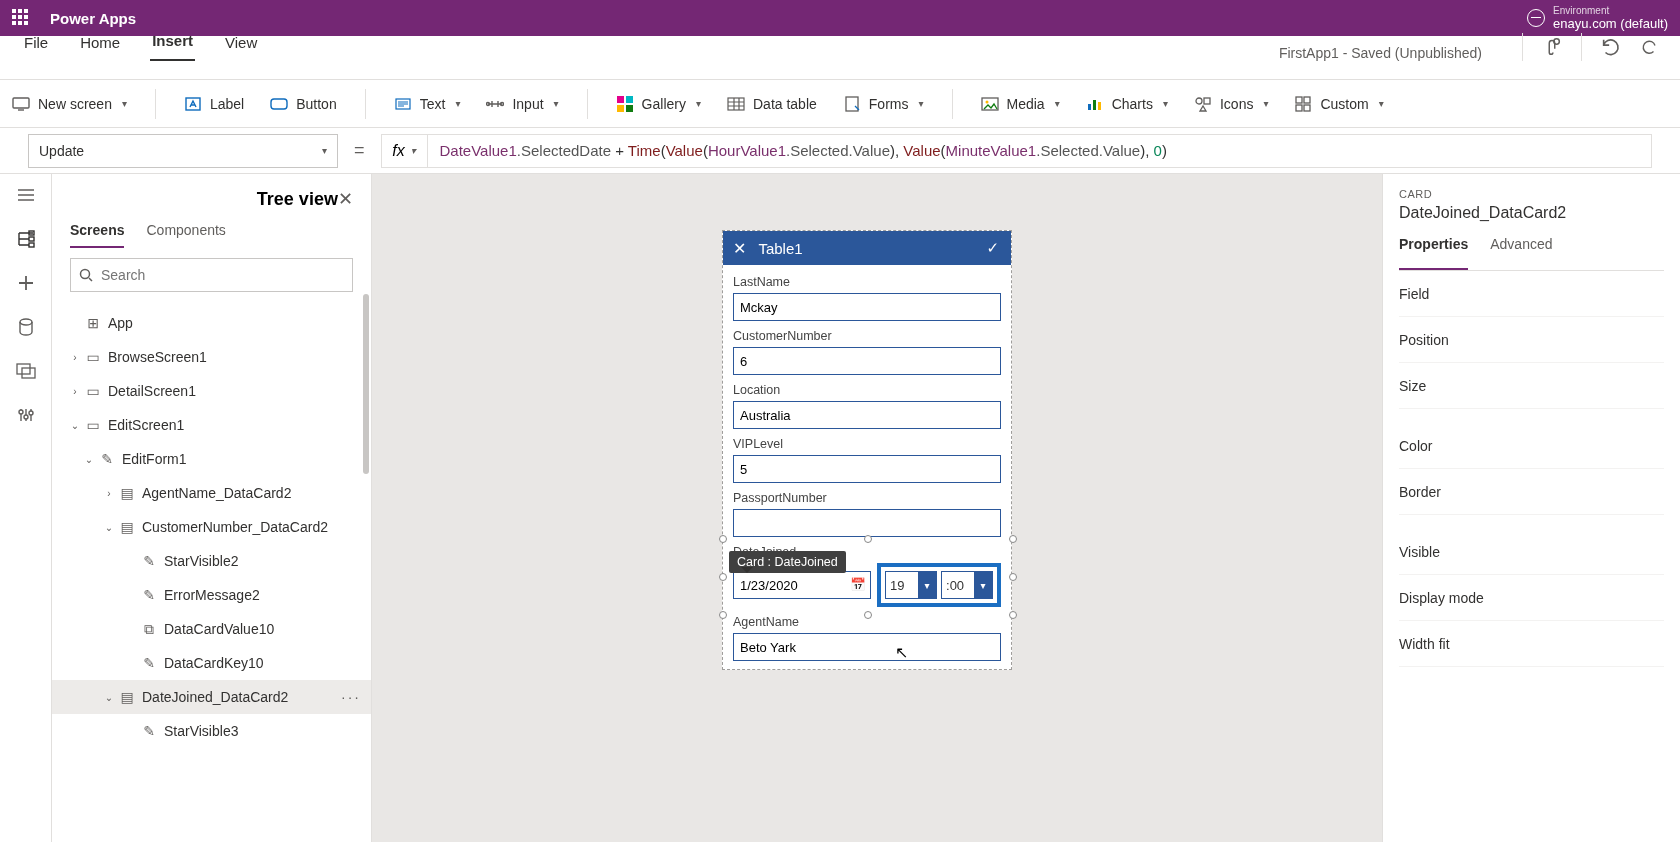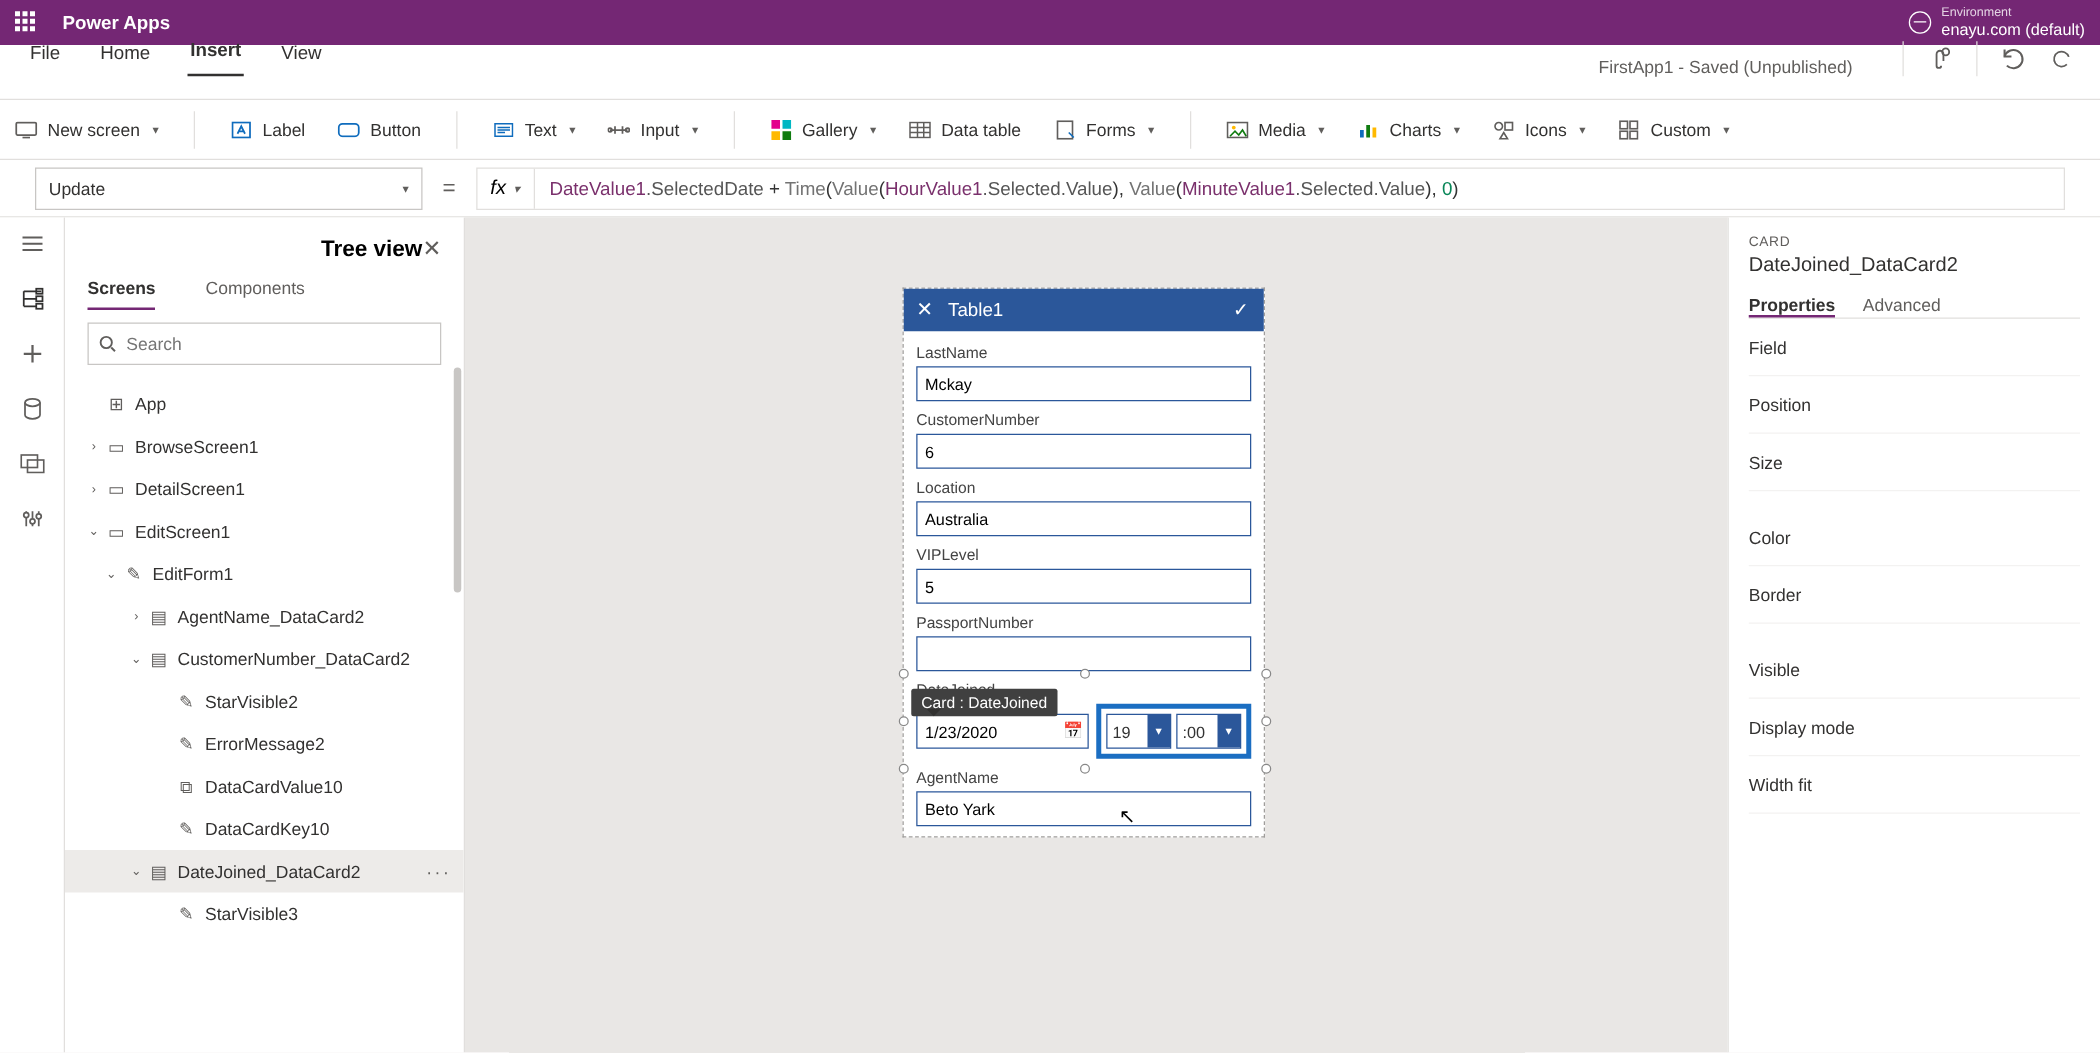--- a/index.html
+++ b/index.html
@@ -31,34 +31,34 @@
 .chev { font-size:10px; color:#605e5c; margin-left:2px; }
 .ricon { width:18px; height:18px; display:inline-flex; align-items:center; justify-content:center; }
 
 
 .formulabar { height: 46px; background:#fff; border-bottom:1px solid #e1dfdd; display:flex; align-items:center; padding: 6px 28px; gap: 10px; }
 .prop-select { width: 310px; height: 34px; border:1px solid #c8c6c4; background:#fff; padding:0 10px; font-size:14px; color:#323130; display:flex; align-items:center; justify-content:space-between; }
 .eq { font-size:18px; color:#605e5c; padding:0 6px; }
 .fx-box { display:flex; align-items:center; border:1px solid #e1dfdd; height:34px; flex:1; background:#fff; }
 .fx-label { width:46px; display:flex; align-items:center; justify-content:center; font-style:italic; font-family: "Segoe UI", serif; font-size:16px; border-right:1px solid #e1dfdd; height:100%; gap:4px;}
 .fx-input { flex:1; padding:0 12px; font-family: Consolas, monospace; font-size:15px; white-space:nowrap; overflow:hidden; }
-.tk-obj { color:#7a306c; } .tk-fn { color:#737373; } .tk-prop{ color:#555; } .tk-num{color:#098658;} .tk-punc{color:#333;}
+.tk-obj { color:#7a306c; } .tk-fn { color:#7f1d1d; } .tk-prop{ color:#555; } .tk-num{color:#098658;} .tk-punc{color:#333;}
 
 
 .main { display:flex; height: calc(842px - 36px - 44px - 48px - 46px); }
 .rail { width: 52px; background:#fff; border-right:1px solid #e1dfdd; display:flex; flex-direction:column; align-items:center; padding-top:10px; gap:22px; color:#605e5c; }
 .rail .ricon2 { width:22px; height:22px; display:flex; align-items:center; justify-content:center; cursor:pointer; }
 .rail .active-ind { position:relative; }
 .rail .active-ind::before { content:""; position:absolute; left:-18px; top:2px; bottom:2px; width:3px; background:#742774; }
 
 
 .tree { width: 320px; background:#fff; border-right:1px solid #e1dfdd; display:flex; flex-direction:column; position:relative; }
 .tree-head { display:flex; align-items:center; justify-content:flex-end; padding:14px 18px 6px; }
 .tree-head h2 { font-size:18px; font-weight:600; }
-.tree-tabs { display:flex; gap:40px; padding: 6px 18px 0; font-size:14px; }
+.tree-tabs { display:flex; gap:22px; padding: 6px 18px 0; font-size:14px; }
 .tree-tabs .tt { padding-bottom:8px; cursor:pointer; color:#605e5c; }
 .tree-tabs .tt.active { color:#323130; font-weight:600; border-bottom:2px solid #742774; }
 .tree-search { margin:10px 18px; height:34px; border:1px solid #c8c6c4; display:flex; align-items:center; padding:0 8px; gap:8px; color:#605e5c; }
 .tree-search input { border:none; outline:none; flex:1; font-size:14px; }
 .tree-list { flex:1; overflow-y:auto; padding: 4px 0 10px; font-size:14px; }
 .tree-row { display:flex; align-items:center; height:34px; padding-right:10px; cursor:pointer; color:#323130; }
 .tree-row.selected { background:#edebe9; }
 .tree-row .exp { width:14px; text-align:center; font-size:10px; color:#605e5c; }
 .tree-row .noexp { width:14px; }
 .tree-row .glyph { width:18px; height:18px; margin:0 6px 0 2px; display:inline-flex; align-items:center; justify-content:center; color:#605e5c; }
@@ -84,21 +84,21 @@
 .sel-handles span { position:absolute; width:8px; height:8px; background:#fff; border:1px solid #888; border-radius:50%; }
 .tooltip { position:absolute; background:#404040; color:#fff; font-size:12.5px; padding:4px 8px; border-radius:2px; white-space:nowrap; }
 .tooltip::after { content:""; position:absolute; left:12px; bottom:-6px; border:6px solid transparent; border-top-color:#323130; }
 .cursor-arrow { position:absolute; font-size:16px; color:#000; }
 
 
 .props { width: 298px; background:#fff; border-left:1px solid #e1dfdd; padding: 14px 16px; font-size:14px; color:#323130; }
 .props .ptype { font-size:11px; color:#605e5c; letter-spacing:.5px; }
 .props .pname { font-size:16px; margin-top:4px; }
 .props .ptabs { display:flex; gap:22px; margin-top:14px; border-bottom:1px solid #e1dfdd; }
-.props .ptabs .pt { padding-bottom:0; color:#605e5c; cursor:pointer; }
+.props .ptabs .pt { padding-bottom:16px; color:#605e5c; cursor:pointer; }
 .props .ptabs .pt.active { color:#323130; font-weight:600; border-bottom:2px solid #742774; }
 .props .prow { display:flex; justify-content:space-between; align-items:center; height:46px; border-bottom:1px solid #f3f2f1; }
 .props .spacer-row { height:14px; border:none; }
 
 svg { display:block; }
 </style>
 </head>
 <body>
 
 <div class="topbar">

